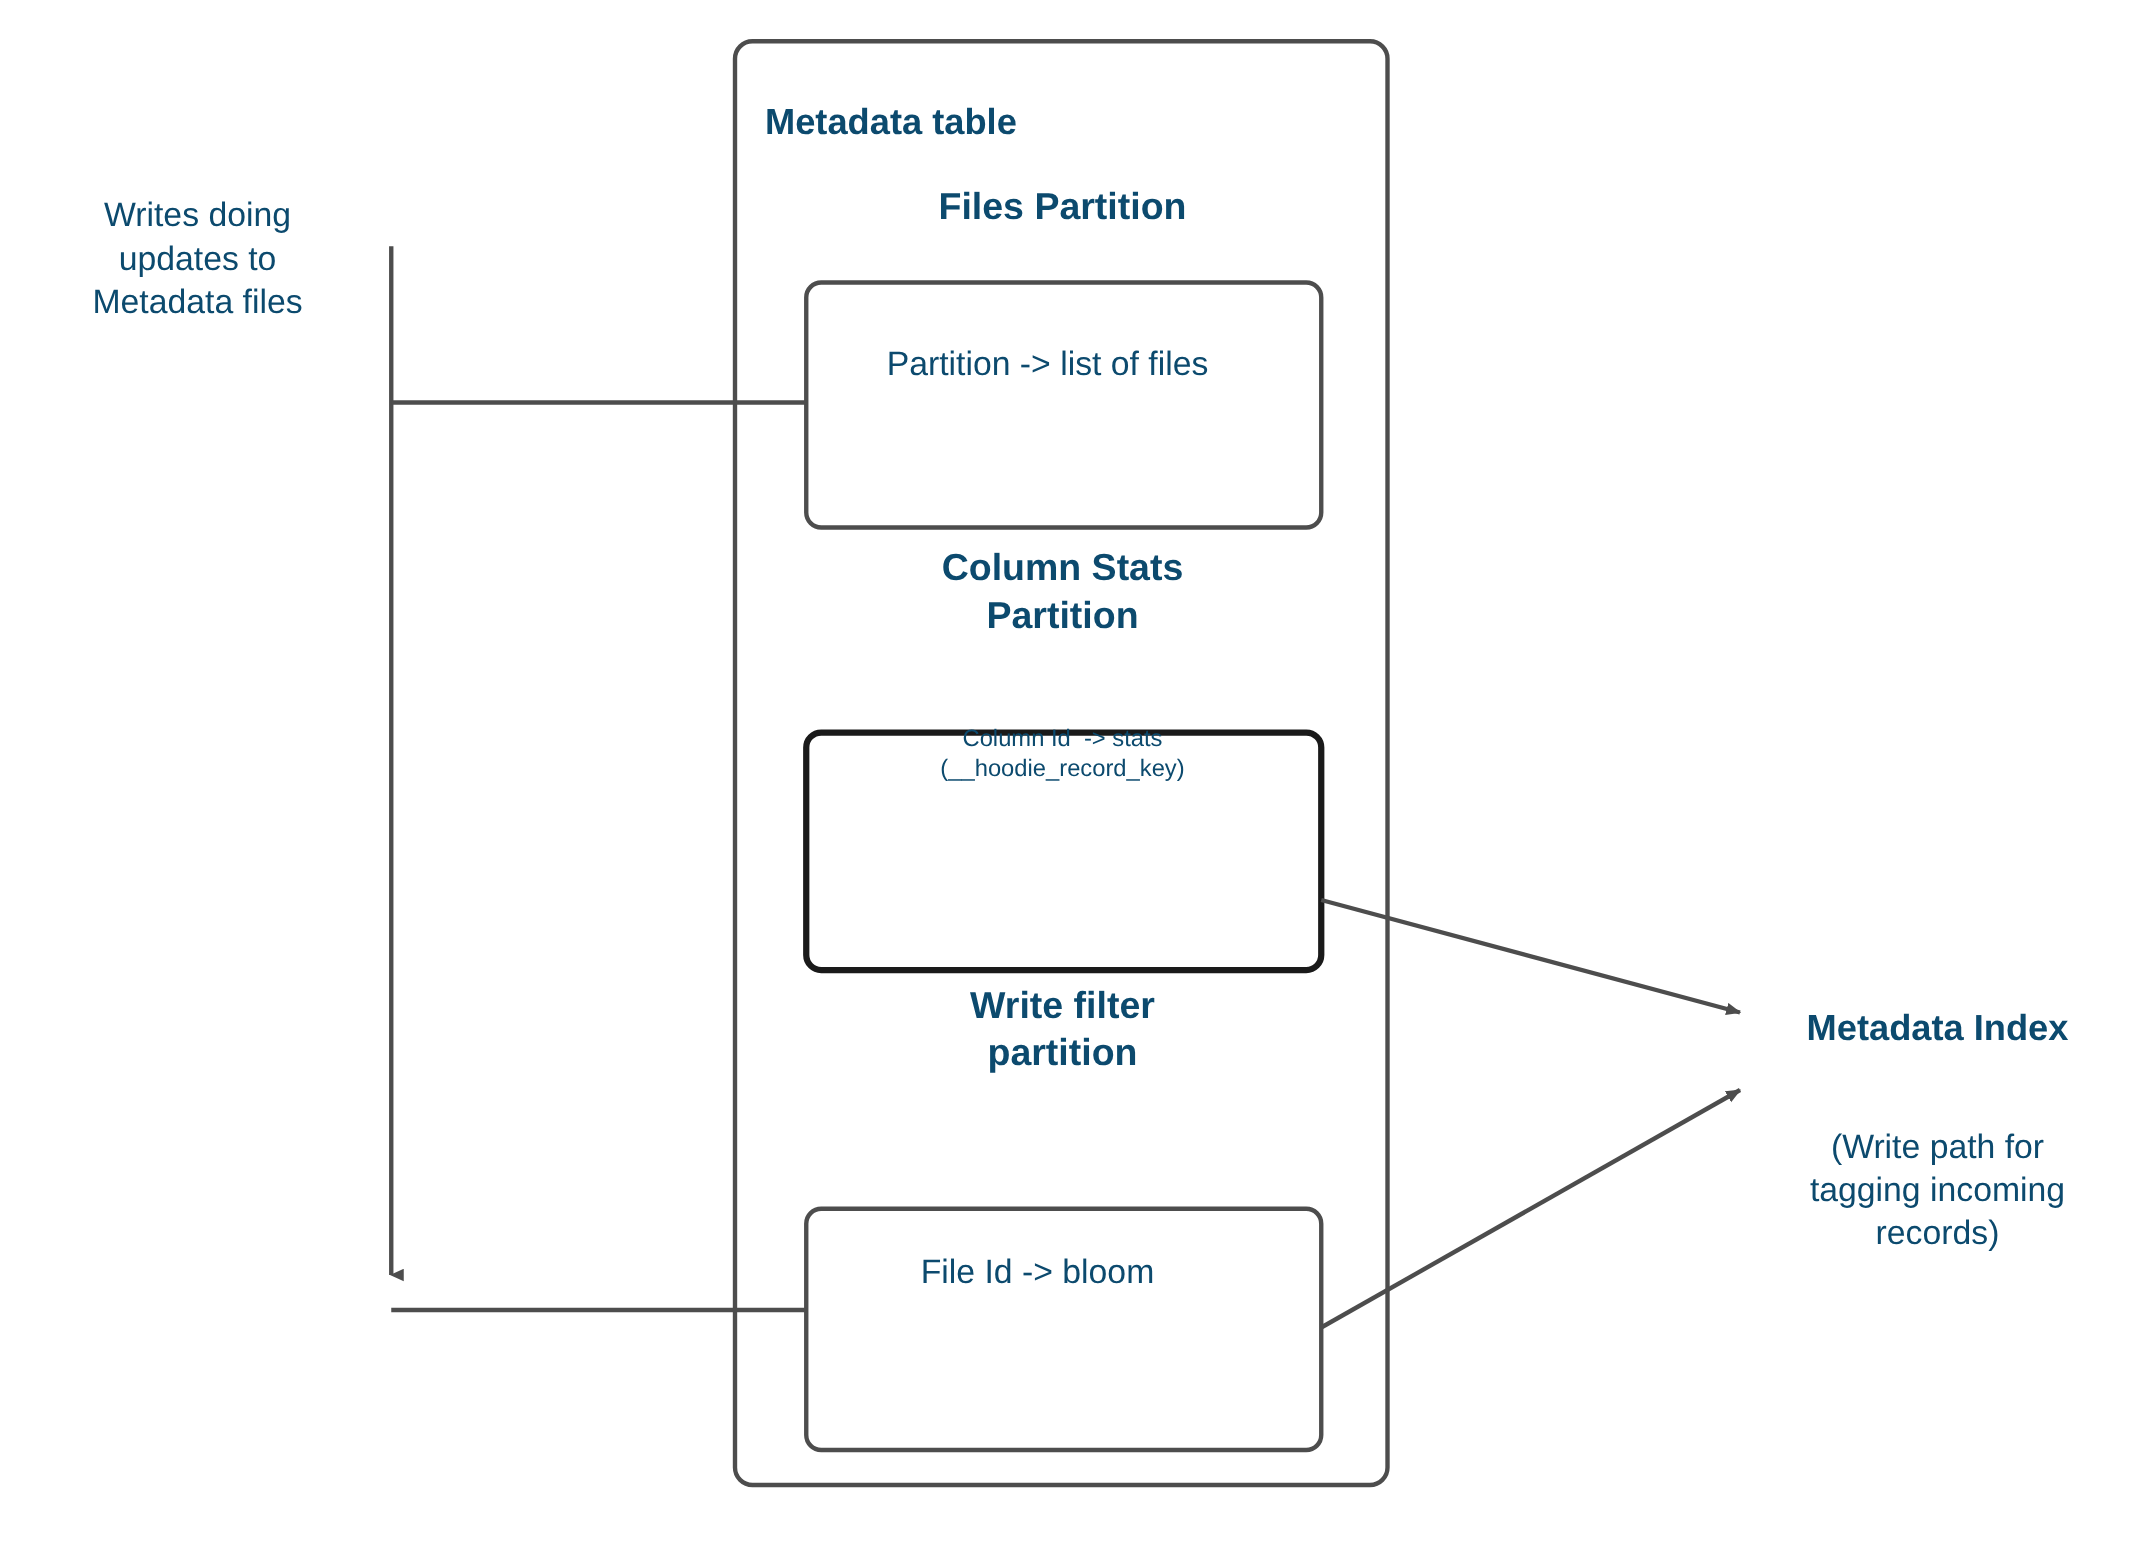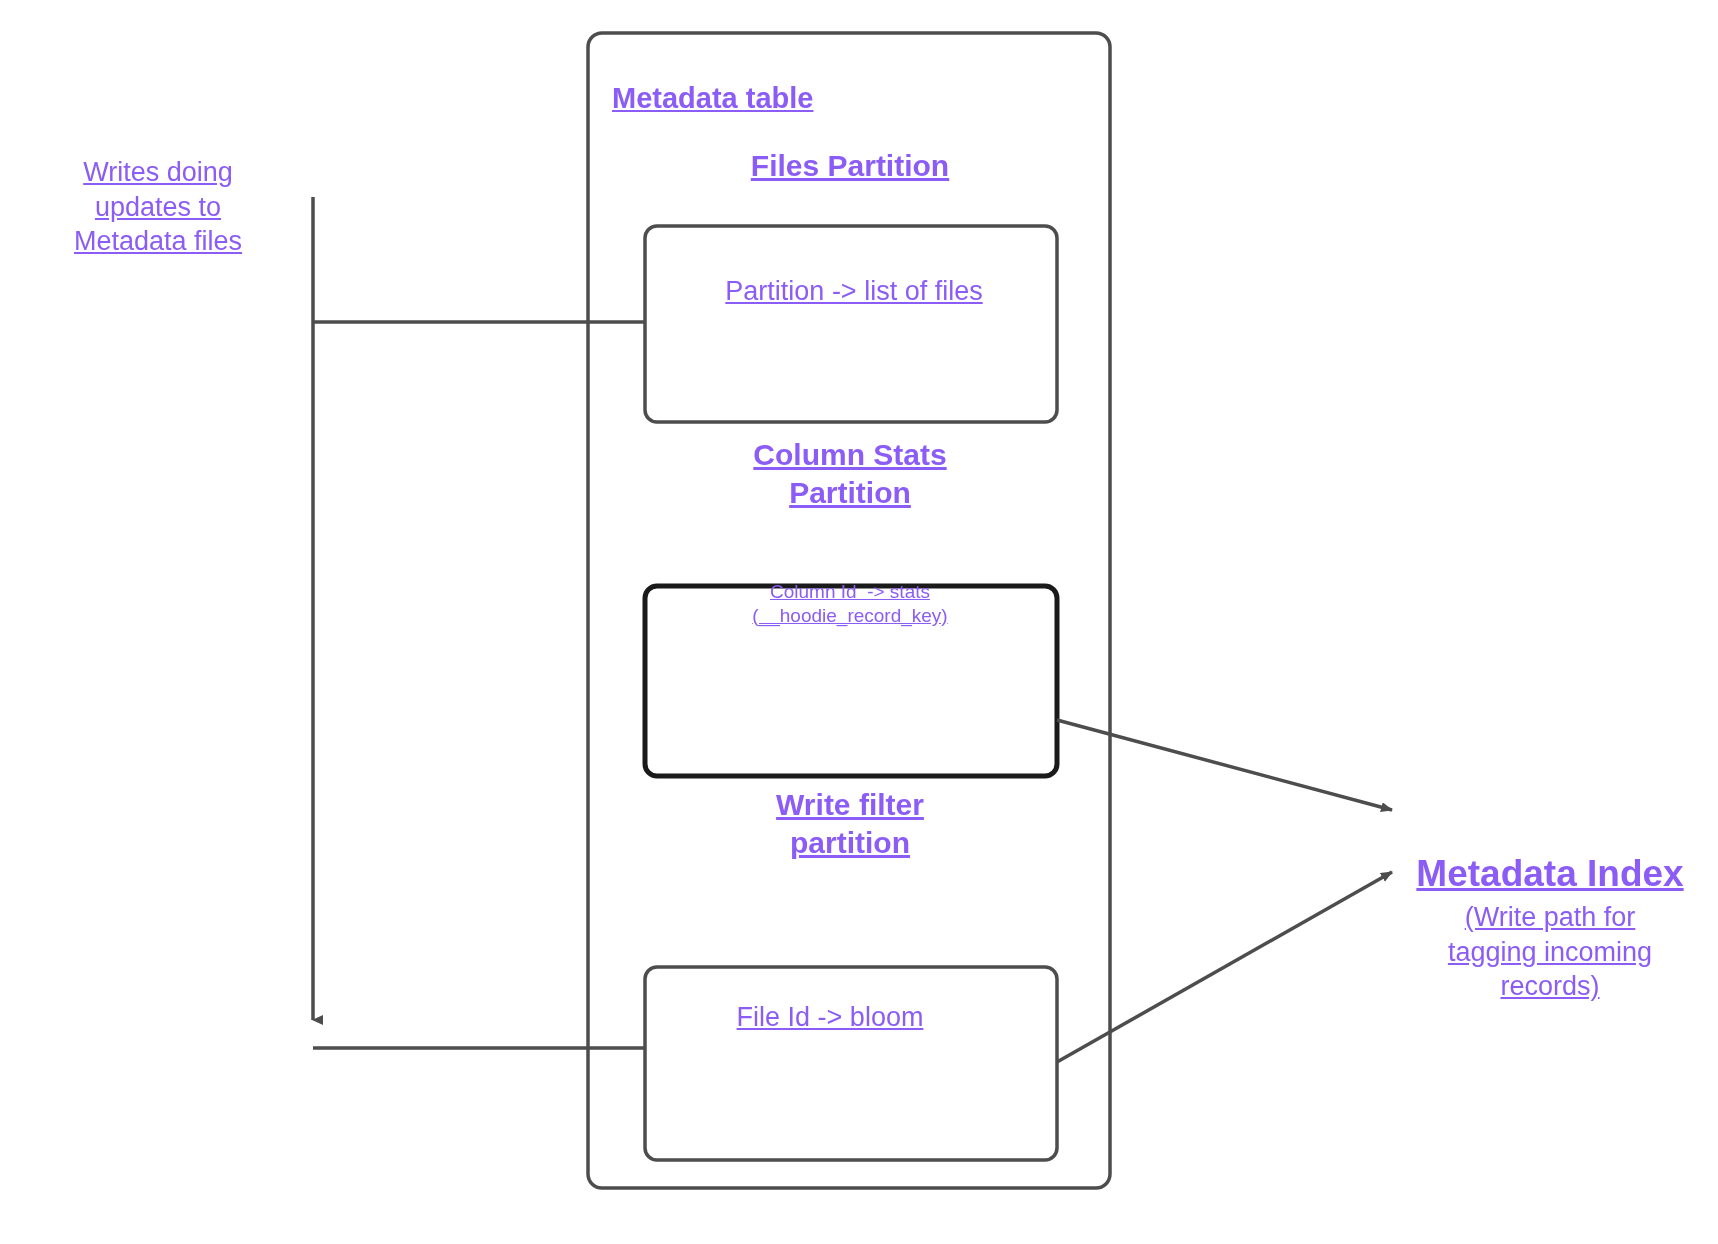--- a/index.html
+++ b/index.html
@@ -25,22 +25,21 @@
     top: 0;
     width: 1718px;
     height: 1244px;
     pointer-events: none;
   }
   .txt {
     position: absolute;
     line-height: 1.28;
     white-space: pre;
     text-align: center;
-    color: #8b5cf6;
-    text-decoration: underline;
+    color: #0c4a6e;
   }
   .bold {
     font-weight: bold;
   }
   .t-writes {
     left: 18px;
     top: 155px;
     width: 280px;
     font-size: 27px;
   }
@@ -55,21 +54,20 @@
     left: 645px;
     top: 147px;
     width: 410px;
     font-size: 30px;
   }
   .t-files-inner {
     left: 645px;
     top: 274px;
     width: 386px;
     font-size: 27px;
-    padding-left: 16px;
   }
   .t-colstats-part {
     left: 645px;
     top: 436px;
     width: 410px;
     font-size: 30px;
   }
   .t-colstats-inner {
     left: 645px;
     top: 580px;
@@ -83,23 +81,23 @@
     font-size: 30px;
   }
   .t-bloom-inner {
     left: 645px;
     top: 1000px;
     width: 370px;
     font-size: 27px;
   }
   .t-md-index {
     left: 1395px;
-    top: 850px;
+    top: 805px;
     width: 310px;
-    font-size: 37px;
+    font-size: 29px;
   }
   .t-md-index-sub {
     left: 1400px;
     top: 900px;
     width: 300px;
     font-size: 27px;
   }
 </style>
 </head>
 <body>

